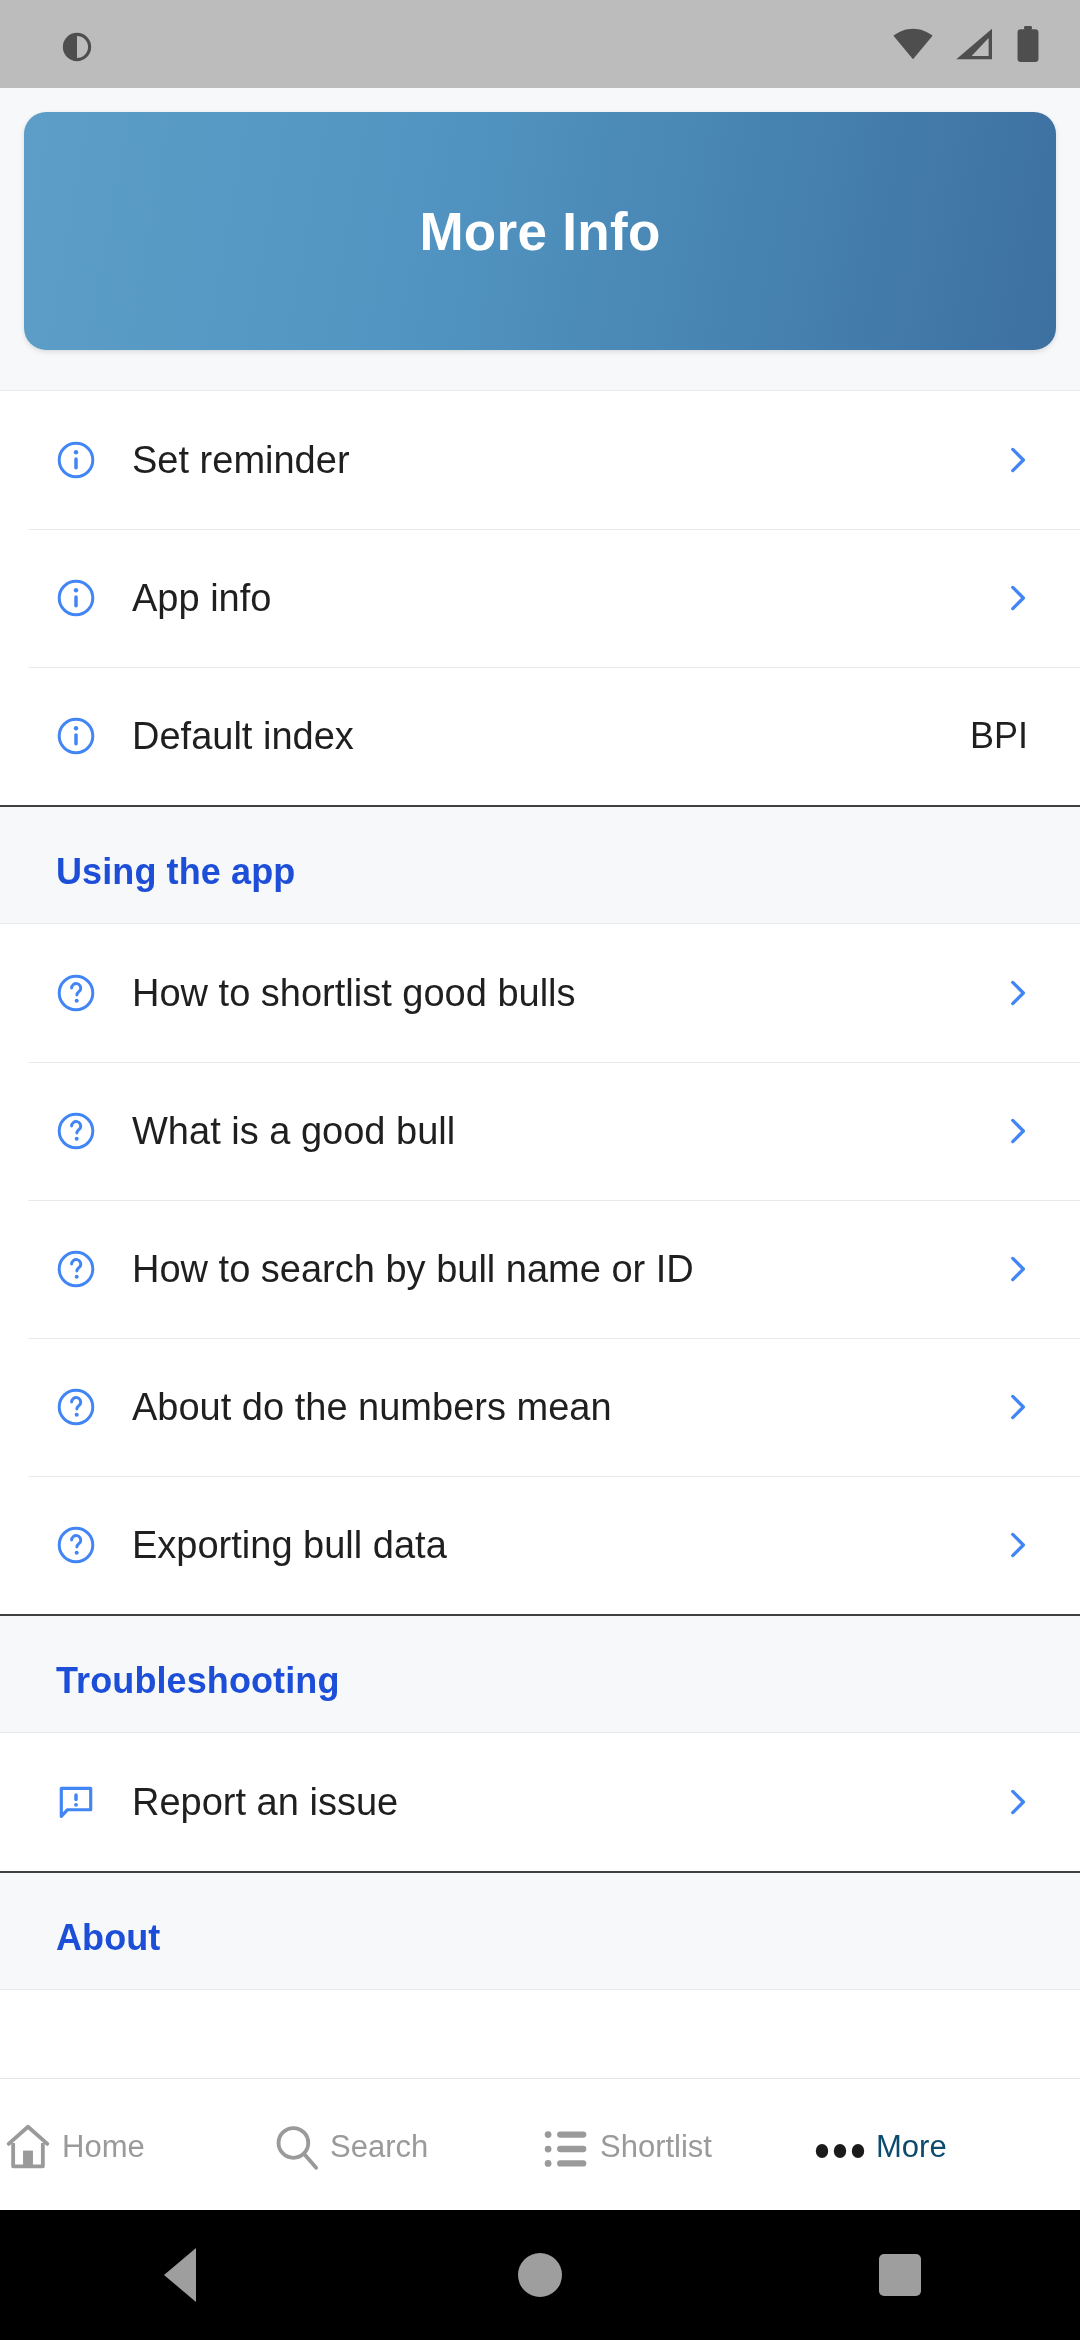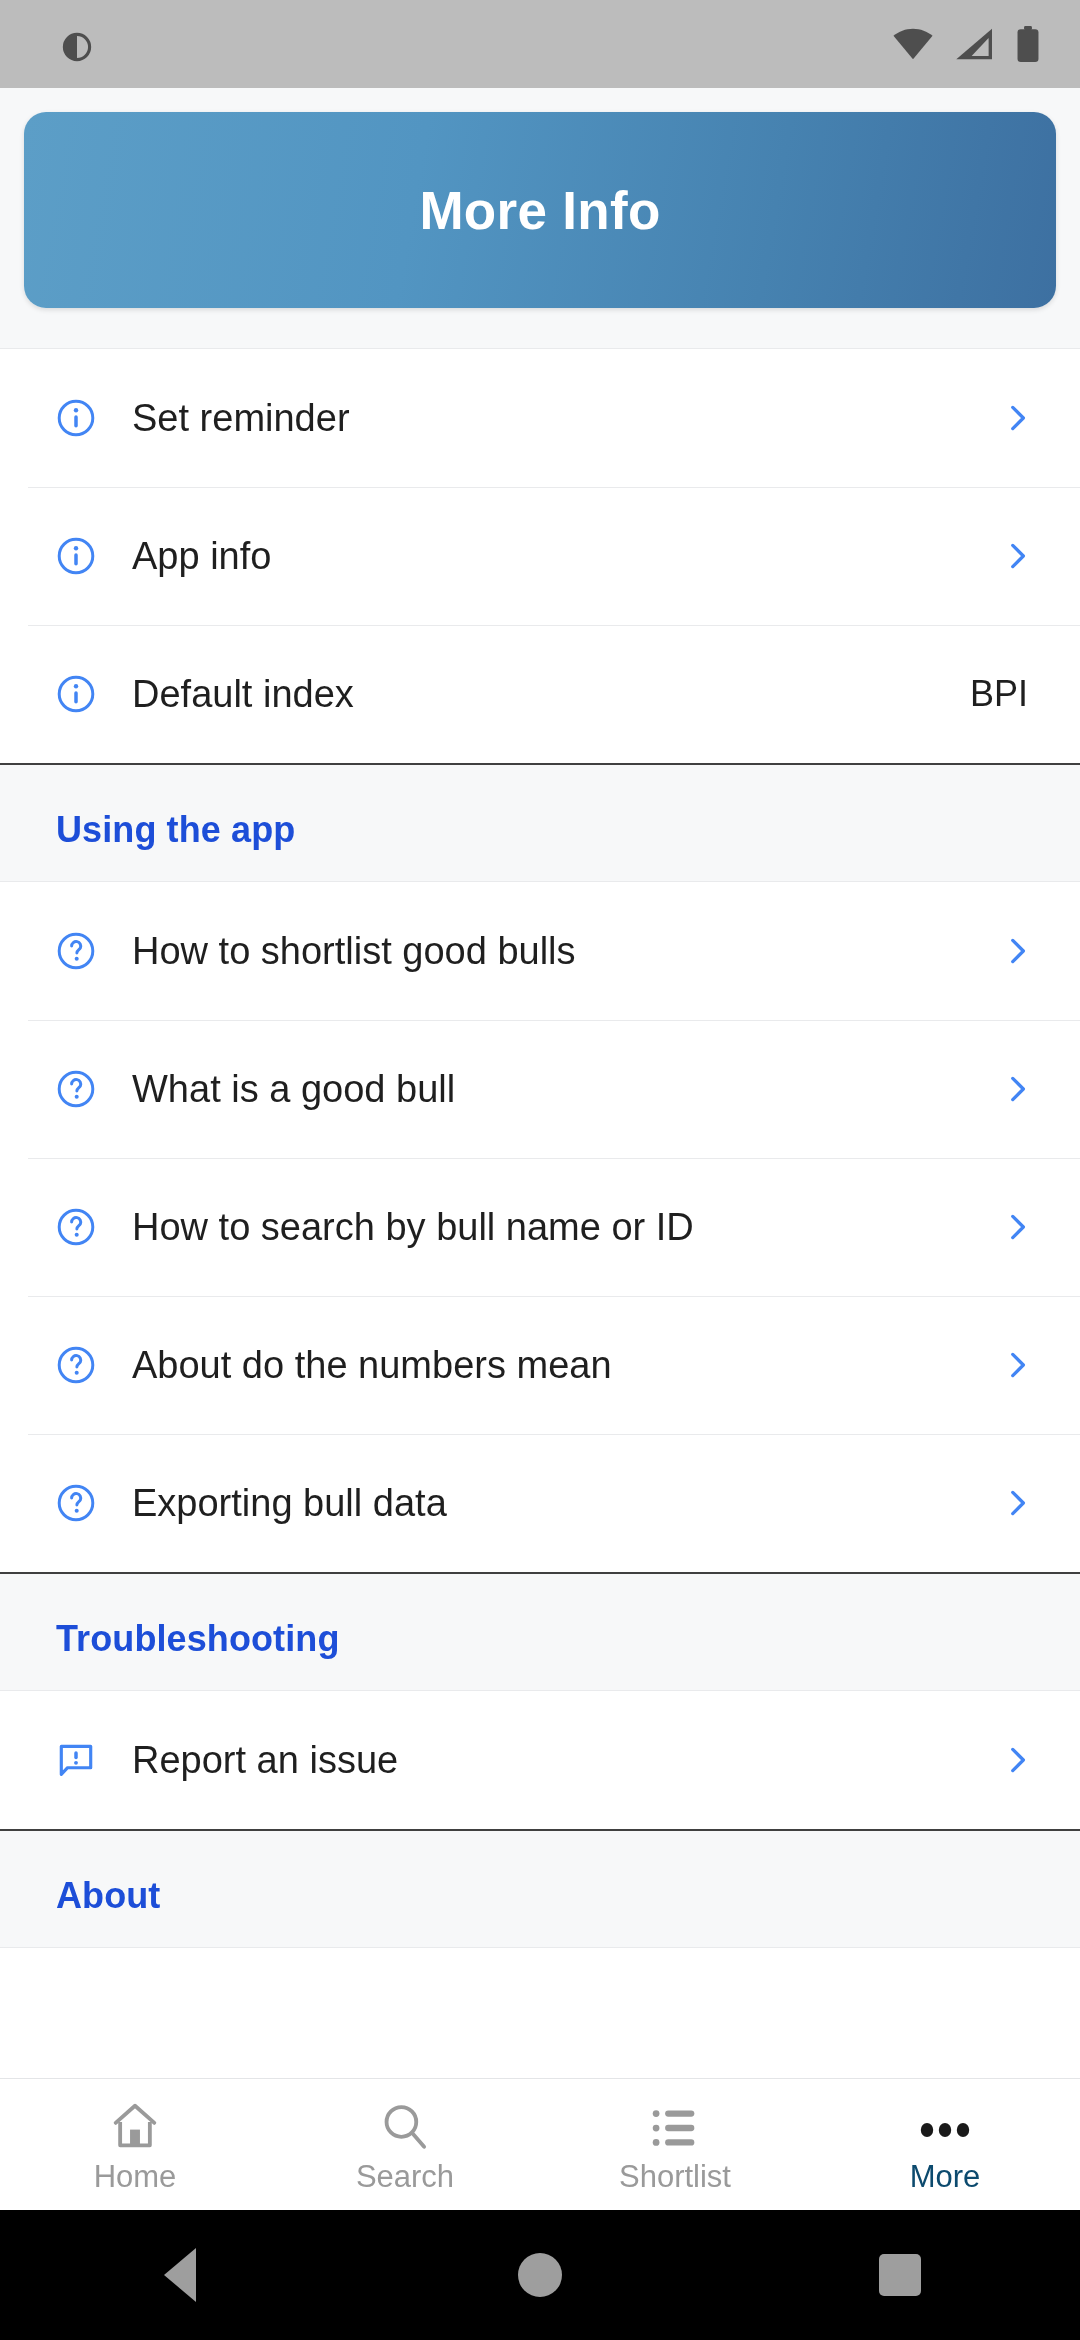--- a/index.html
+++ b/index.html
@@ -29,21 +29,21 @@
   .screen{
     position:absolute;
     top:88px; left:0; right:0; bottom:262px;
     background:#f7f8f9;
     overflow:hidden;
   }
 
   
   .header-card{
     margin:24px 24px 0 24px;
-    height:196px;
+    height:238px;
     border-radius:22px;
     background:linear-gradient(100deg,#5c9ec7 0%,#5295c2 38%,#4682b0 72%,#3d70a1 100%);
     display:flex; align-items:center; justify-content:center;
     box-shadow:0 2px 5px rgba(0,0,0,.12);
   }
   .header-title{
     color:#ffffff;
     font-size:53px;
     font-weight:bold;
     letter-spacing:.3px;
@@ -107,23 +107,21 @@
     position:absolute;
     left:0; right:0; bottom:130px;
     height:132px;
     background:#ffffff;
     border-top:1px solid #e4e5e7;
     display:flex;
   }
   .tab{
     flex:1;
     display:flex;
-    flex-direction:column;
     align-items:center;
-    justify-content:center;
     gap:6px;
     padding-top:4px;
   }
   .tab-ico{ height:54px; display:flex; align-items:flex-end; justify-content:center; }
   .tab-label{ font-size:31px; color:#9a9a9a; }
   .tab.active .tab-label{ color:#0c4a6e; }
 
   
   .navbar{
     position:absolute;

